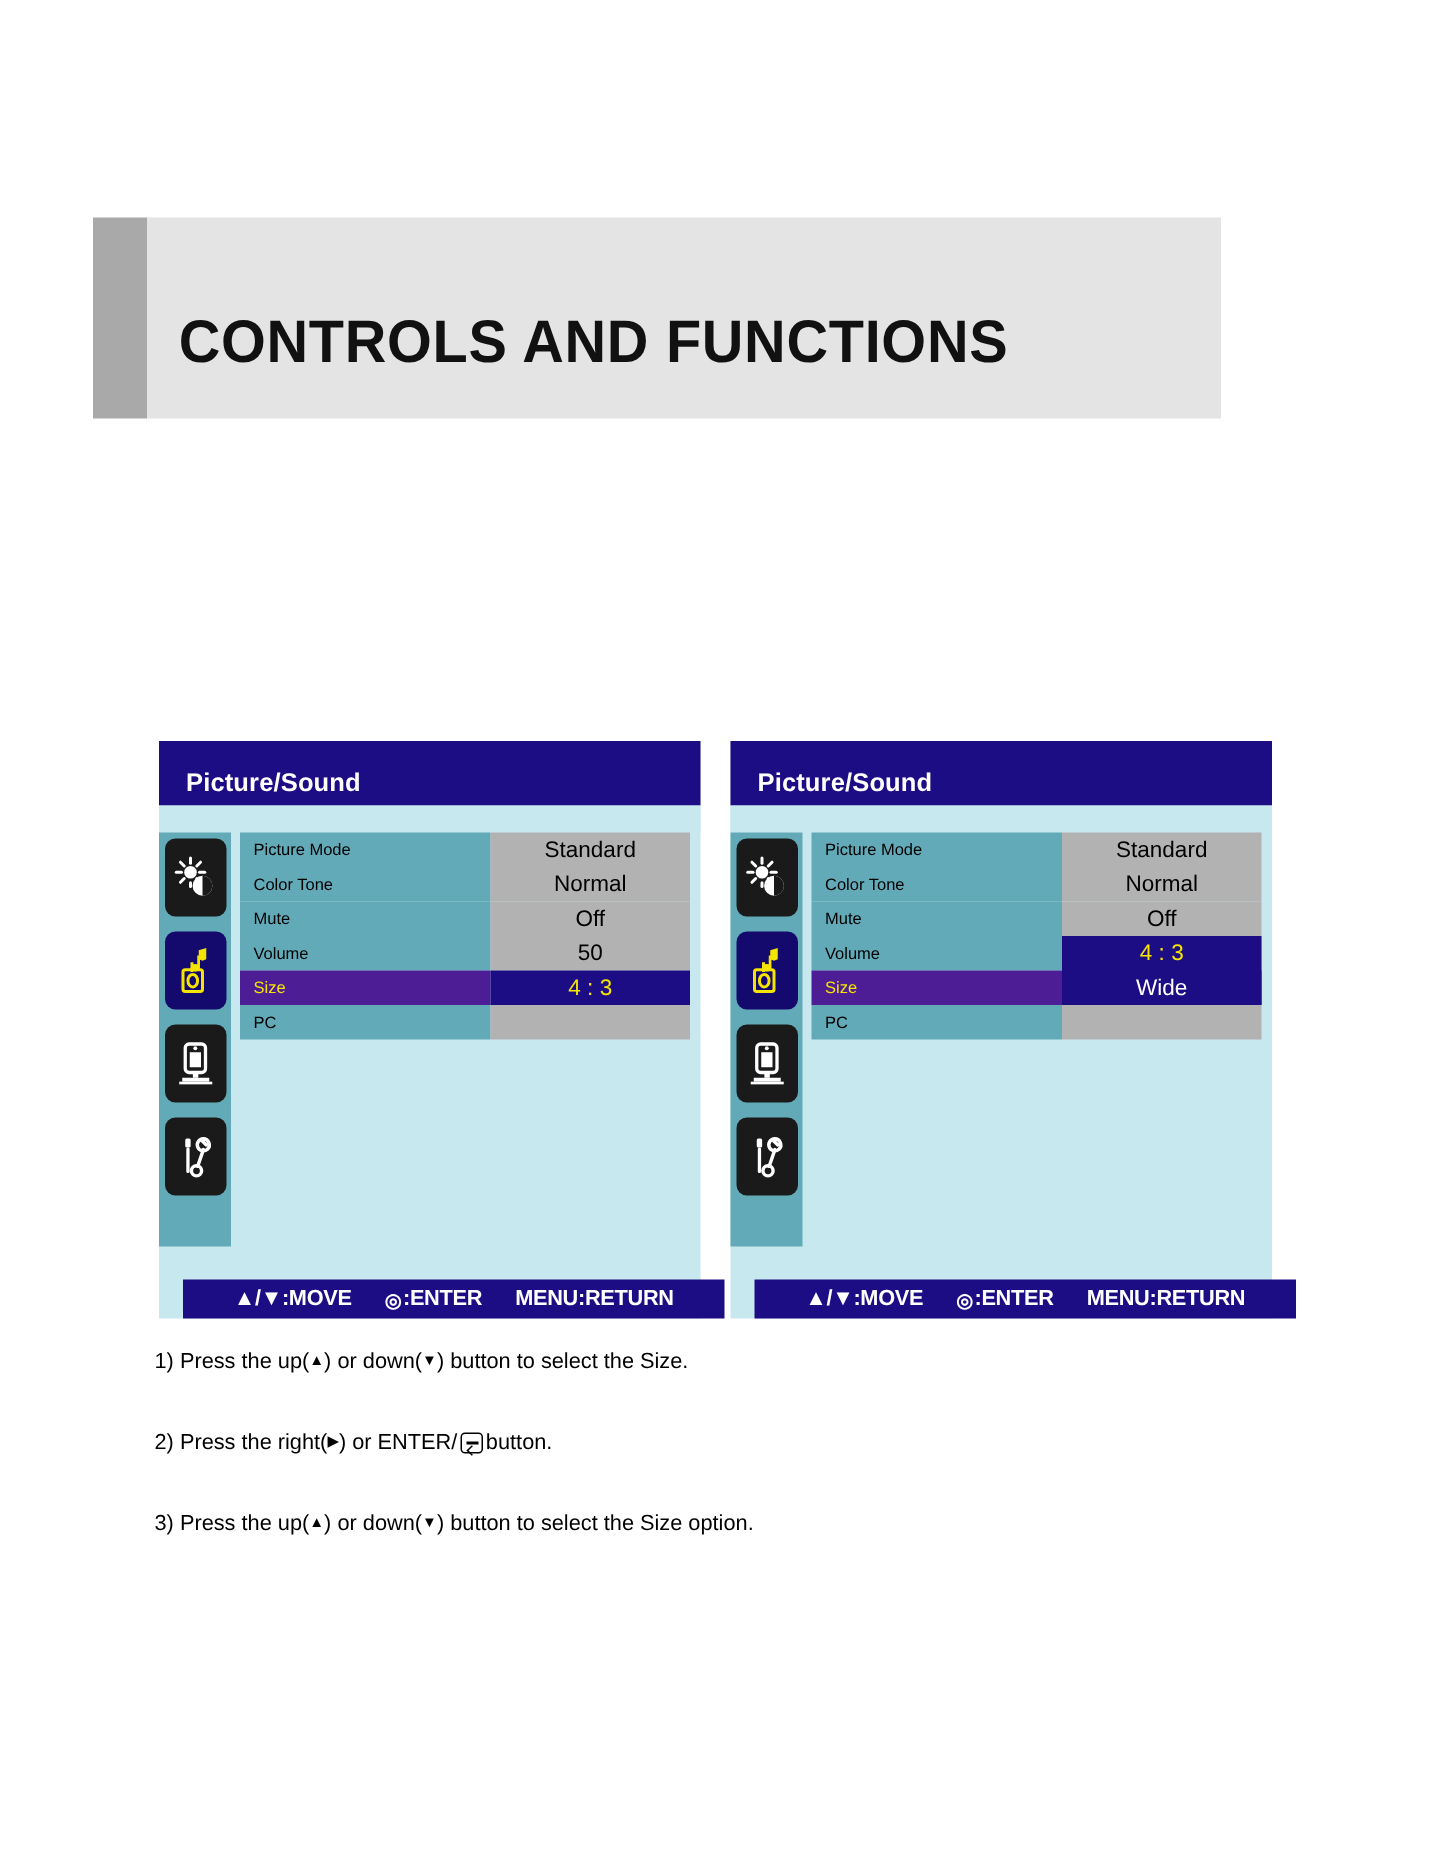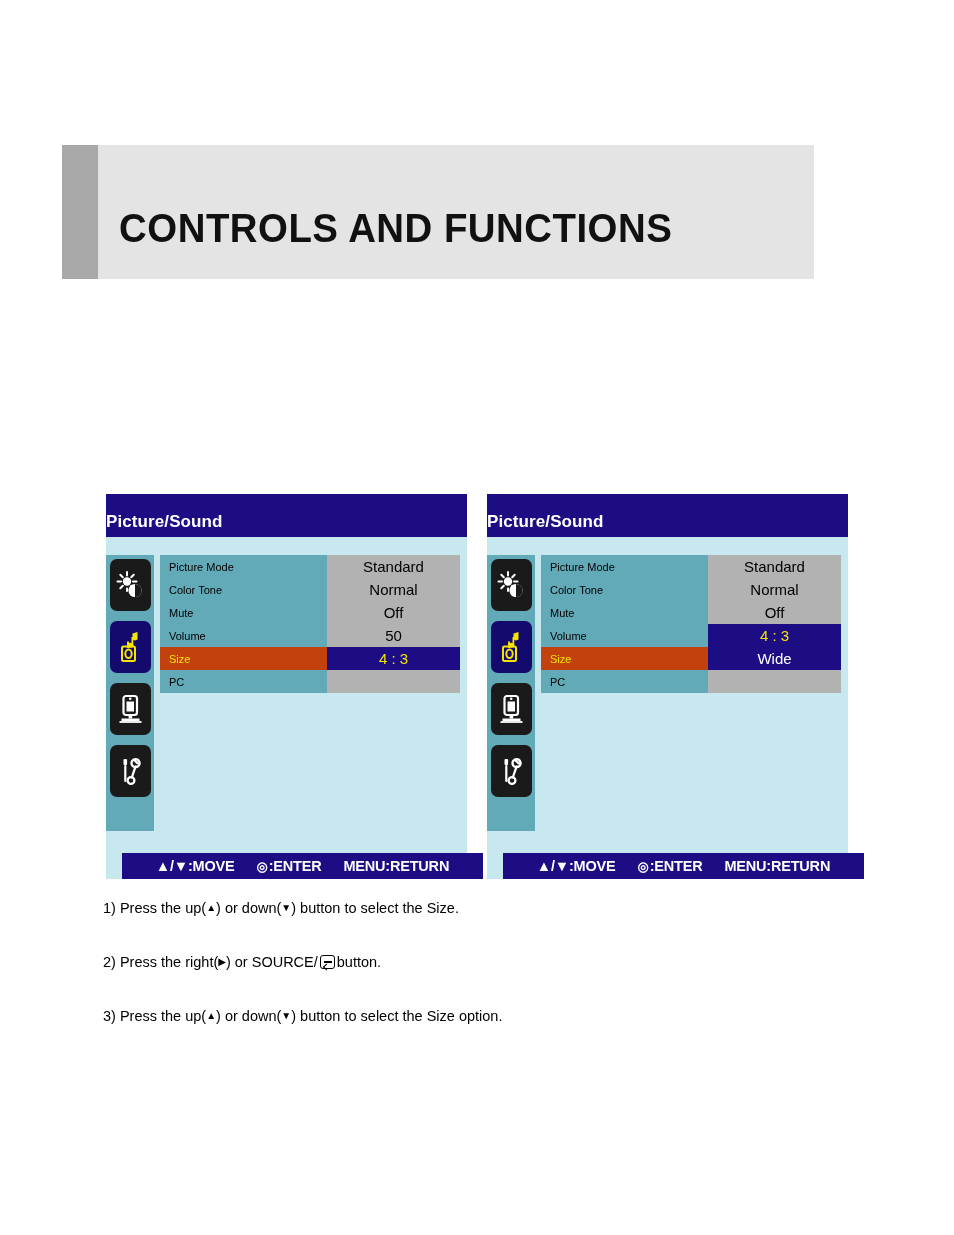--- a/index.html
+++ b/index.html
@@ -57,21 +57,21 @@
   }
   #osd-left  { left: 106px; top: 494px; }
   #osd-right { left: 487px; top: 494px; }
 
   .osd-titlebar {
     height: 43px;
     background: #1d0d84;
     display: flex;
     align-items: flex-end;
     box-sizing: border-box;
-    padding: 0 0 5px 0;
+    padding: 0 0 5px 18px;
   }
   .osd-title-text {
     color: #ffffff;
     font-size: 17px;
     font-weight: bold;
     letter-spacing: 0.1px;
   }
 
   .osd-gap { height: 18px; background: #c8e8f0; }
 
@@ -150,21 +150,21 @@
     display: flex;
     align-items: center;
     justify-content: center;
     font-size: 15px;
     color: #000000;
     position: relative;
     z-index: 2;
   }
   
   .menu-row.sel .menu-label-cell {
-    background: #c2410c;
+    background: #4c1d95;
     color: #f5e400;
   }
   .menu-row.sel .menu-value-cell {
     background: #1d0d84;
     color: #f5e400;
   }
   
   .menu-value-cell.blank { color: transparent; }
 
   
@@ -508,21 +508,21 @@
     <span>1) Press the up(</span>
       <span class="arrow-s">▲</span>
       <span>) or down(</span>
       <span class="arrow-s">▼</span>
       <span>) button to select the Size.</span>
   </div>
 
   <div class="instr-line">
     <span>2) Press the right(</span>
       <span class="arrow-s">▶</span>
-      <span>) or SOURCE/</span>
+      <span>) or ENTER/</span>
       <span class="src-glyph"></span>
       <span> button.</span>
   </div>
 
   <div class="instr-line">
     <span>3) Press the up(</span>
       <span class="arrow-s">▲</span>
       <span>) or down(</span>
       <span class="arrow-s">▼</span>
       <span>) button to select the Size option.</span>

